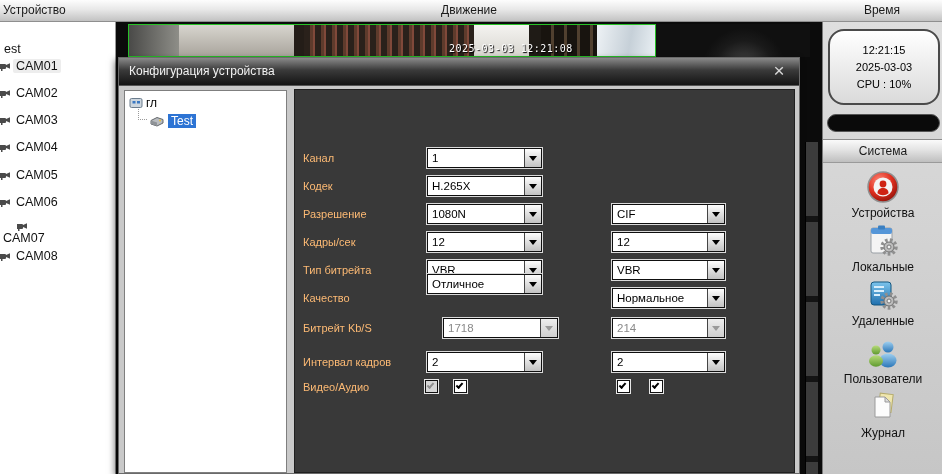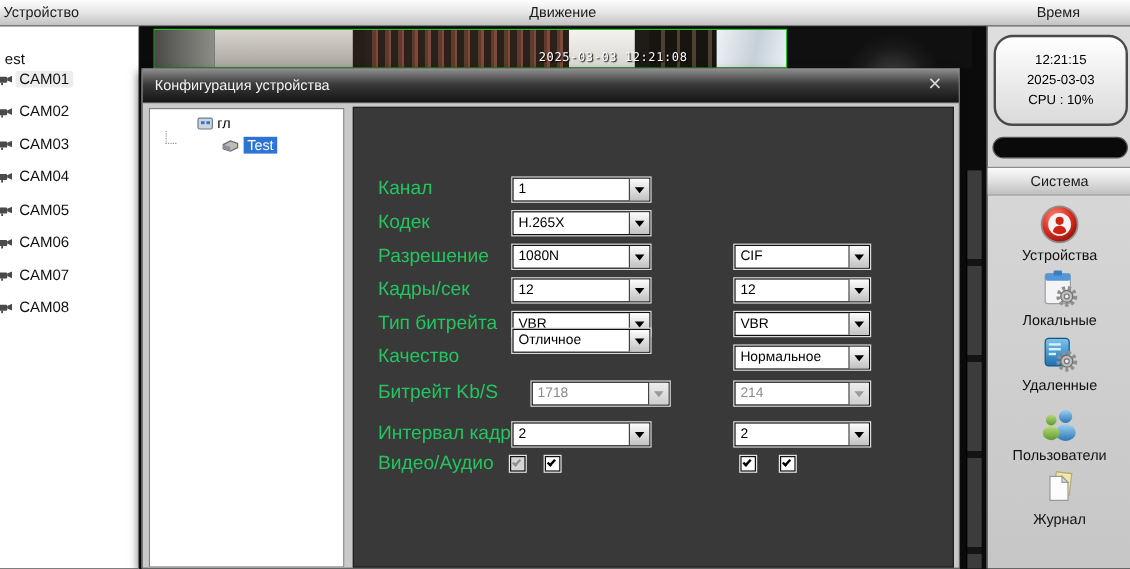--- a/index.html
+++ b/index.html
@@ -55,29 +55,29 @@
 
   
   .dialog { position:absolute; left:118px; top:57px; width:682px; height:417px; background:#c9c9c9;
     border:1px solid #6a6a6a; box-shadow:-3px 3px 7px rgba(0,0,0,.55); }
   .dlg-title { position:absolute; left:0; top:0; right:0; height:28px;
     background:linear-gradient(180deg,#8a8a8a 0%,#3a3a3a 45%,#141414 100%);
     border-bottom:1px solid #555; color:#f2f2f2; line-height:27px; padding-left:10px; font-size:12px; }
   .dlg-close { position:absolute; right:10px; top:2px; width:20px; height:22px; color:#d8d8d8; font-size:19px; line-height:22px; text-align:center; cursor:pointer; }
   .dlg-body { position:absolute; left:0; right:0; top:28px; bottom:0; }
   .dlg-tree { position:absolute; left:5px; top:4px; bottom:0; width:163px; background:#fff; border:1px solid #7f7f7f; overflow:hidden; }
-  .tnode { position:absolute; display:flex; align-items:center; gap:3px; font-size:12px; color:#000;margin-left:35px; }
+  .tnode { position:absolute; display:flex; align-items:center; gap:3px; font-size:12px; color:#000; }
   .tsel { background:#2d74d4; color:#fff; padding:0 3px; }
   .tree-connector { position:absolute; left:13px; top:18px; width:9px; height:11px; border-left:1px dotted #9a9a9a; border-bottom:1px dotted #9a9a9a; }
   .dlg-main { position:absolute; left:175px; top:3px; right:4px; bottom:0; background:#393939; border:1px solid #202020; }
   .breadcrumb-bar { position:absolute; left:0; right:0; top:0; height:23px;
     background:linear-gradient(180deg,#787878 0%,#3f3f3f 50%,#262626 100%);
     border-top:1px solid #9a9a9a; border-bottom:1px solid #6e6e6e;
     color:#fff; font-weight:bold; font-size:12.5px; line-height:22px; padding-left:9px; }
-  .flabel { position:absolute; left:20px; height:20px; line-height:20px; color:#22c55e; font-size:16px; white-space:nowrap; }
+  .flabel { position:absolute; left:8px; height:20px; line-height:20px; color:#fdba74; font-size:11px; white-space:nowrap; }
 
   .combo { position:absolute; height:20px; background:#fff; border:1px solid #0f0f0f; box-shadow:0 0 0 1px #dadada; display:flex; cursor:pointer; }
   .combo-val { flex:1; font-size:11.5px; color:#000; line-height:18px; padding-left:4px; overflow:hidden; white-space:nowrap; }
   .combo-btn { width:17px; flex:0 0 auto; background:linear-gradient(180deg,#fdfdfd,#c2c2c2); border-left:1px solid #444; display:flex; align-items:center; justify-content:center; }
   .tri { width:0; height:0; border-left:4px solid transparent; border-right:4px solid transparent; border-top:5px solid #000; }
   .combo.disabled .combo-val { color:#8a8a8a; }
   .combo.disabled .combo-btn { background:linear-gradient(180deg,#ededed,#cfcfcf); }
   .combo.disabled .tri { border-top-color:#9a9a9a; }
 
   .cb { position:absolute; width:13px; height:13px; background:#fff; border:1px solid #111; box-shadow:0 0 0 1px #e6e6e6; cursor:pointer; }
@@ -142,21 +142,21 @@
       <span class="cam-label">CAM05</span>
     </div>
     <div class="tree-row" style="top:172px; left:0;">
       <span class="cam-ico"><svg width="12" height="10" viewBox="0 0 12 10">
             <rect x="-3" y="2" width="9" height="5" rx="1" fill="#4a4a4a"></rect>
             <path d="M6 3 l4 -1.8 v5.6 l-4 -1.8 z" fill="#4a4a4a"></path>
             <rect x="1" y="7" width="1.5" height="2.5" fill="#4a4a4a"></rect>
           </svg></span>
       <span class="cam-label">CAM06</span>
     </div>
-    <div class="tree-row" style="top:199px; left:0;">
+    <div class="tree-row" style="top:199px; left:0;flex-direction:column;">
       <span class="cam-ico"><svg width="12" height="10" viewBox="0 0 12 10">
             <rect x="-3" y="2" width="9" height="5" rx="1" fill="#4a4a4a"></rect>
             <path d="M6 3 l4 -1.8 v5.6 l-4 -1.8 z" fill="#4a4a4a"></path>
             <rect x="1" y="7" width="1.5" height="2.5" fill="#4a4a4a"></rect>
           </svg></span>
       <span class="cam-label">CAM07</span>
     </div>
     <div class="tree-row" style="top:226px; left:0;">
       <span class="cam-ico"><svg width="12" height="10" viewBox="0 0 12 10">
             <rect x="-3" y="2" width="9" height="5" rx="1" fill="#4a4a4a"></rect>

